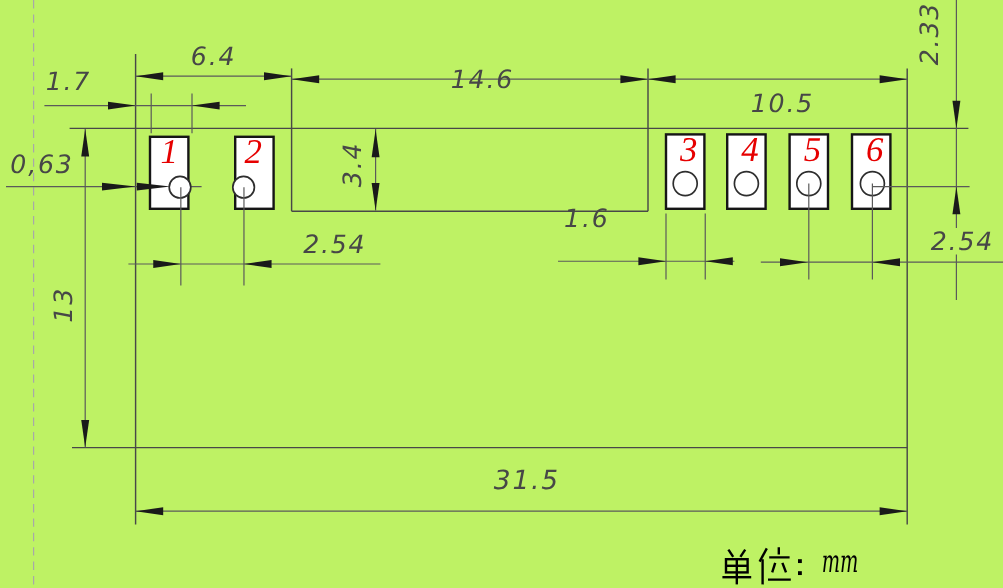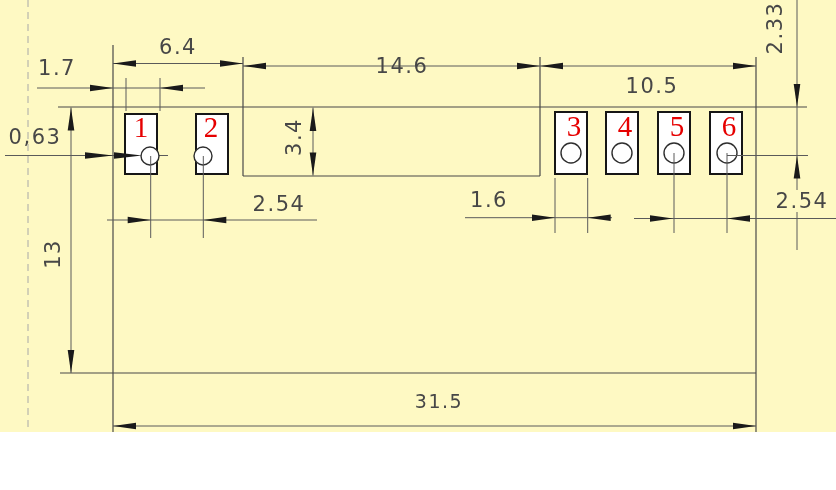--- a/index.html
+++ b/index.html
@@ -1,20 +1,20 @@
 <!DOCTYPE html>
 <html><head>
 <meta charset="utf-8">
 <style>
   html,body{margin:0;padding:0;background:#fff;}
-  #canvas{position:relative;width:836px;height:432px;background:#fef9c3;overflow:hidden;}
+  #canvas{position:relative;width:836px;height:490px;background:#bef264;overflow:hidden;font-style:italic;}
   svg{position:absolute;left:0;top:0;}
   .t{position:absolute;font-family:"DejaVu Sans",sans-serif;font-size:21px;color:#474747;white-space:nowrap;transform:translate(-50%,-50%);letter-spacing:1.5px;}
   .t.rot{transform:translate(-50%,-50%) rotate(-90deg);}
-  .t.small{font-size:19px;}
+  .t.small{font-size:22px;}
   .padnum{position:absolute;font-family:"Liberation Serif",serif;font-size:29px;color:#e60000;white-space:nowrap;transform:translate(-50%,-50%);}
   .unit-mm{position:absolute;font-family:"DejaVu Serif",serif;font-size:26px;color:#000;white-space:nowrap;transform:translate(-50%,-50%) scale(0.62,1);}
 </style>
 </head>
 <body>
 
 <div id="canvas">
 <svg width="836" height="490" viewBox="0 0 836 490">
 
   <line x1="28" y1="0" x2="28" y2="490" stroke="#a8a8a8" stroke-width="1" stroke-dasharray="7 5"></line>
@@ -124,21 +124,21 @@
 </svg>
 
 <div class="t" style="left:178px;top:47px;">6.4</div>
 <div class="t" style="left:402px;top:42px;margin-top:24px;">14.6</div>
 <div class="t" style="left:652px;top:46px;margin-top:40px;">10.5</div>
 <div class="t" style="left:57px;top:68px;">1.7</div>
 <div class="t" style="left:35px;top:137px;text-align:center;">0,63</div>
 <div class="t rot" style="left:294px;top:137px;">3.4</div>
 <div class="t rot" style="left:53px;top:254px;">13</div>
 <div class="t" style="left:279px;top:204px;">2.54</div>
-<div class="t" style="left:489px;top:200px;">1.6</div>
+<div class="t" style="left:489px;top:182px;">1.6</div>
 <div class="t" style="left:802px;top:201px;">2.54</div>
 <div class="t rot" style="left:775px;top:28px;">2.33</div>
 <div class="t small" style="left:439px;top:401px;">31.5</div>
 
 <div class="padnum" style="left:141px;top:127px;">1</div>
 <div class="padnum" style="left:211px;top:127px;">2</div>
 <div class="padnum" style="left:574px;top:126px;">3</div>
 <div class="padnum" style="left:625px;top:126px;">4</div>
 <div class="padnum" style="left:677px;top:126px;">5</div>
 <div class="padnum" style="left:729px;top:126px;">6</div>

